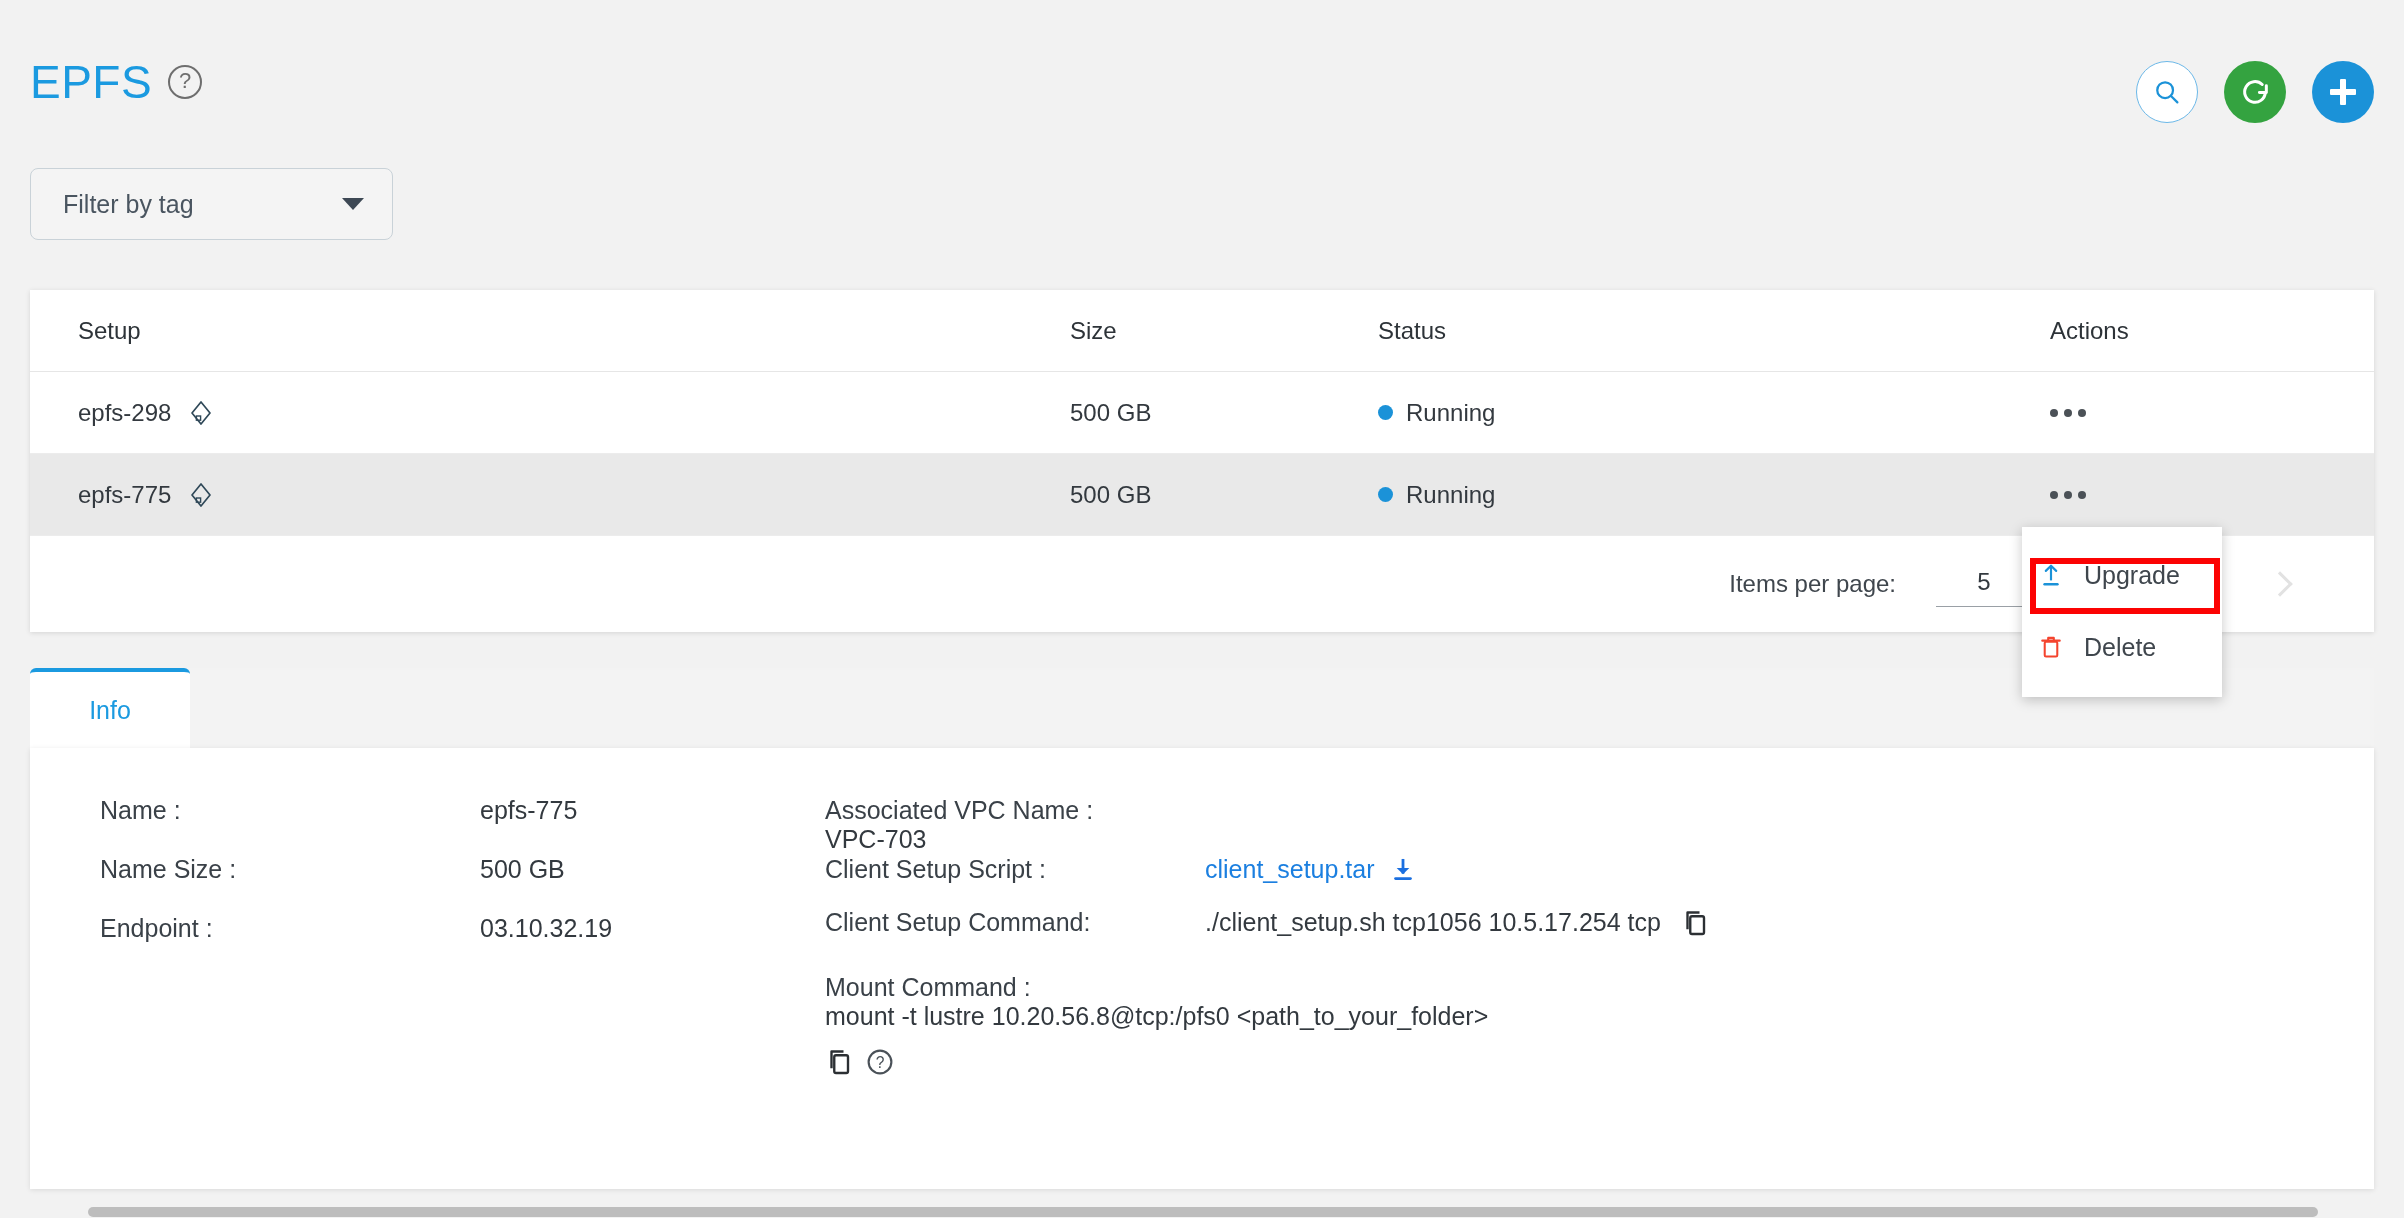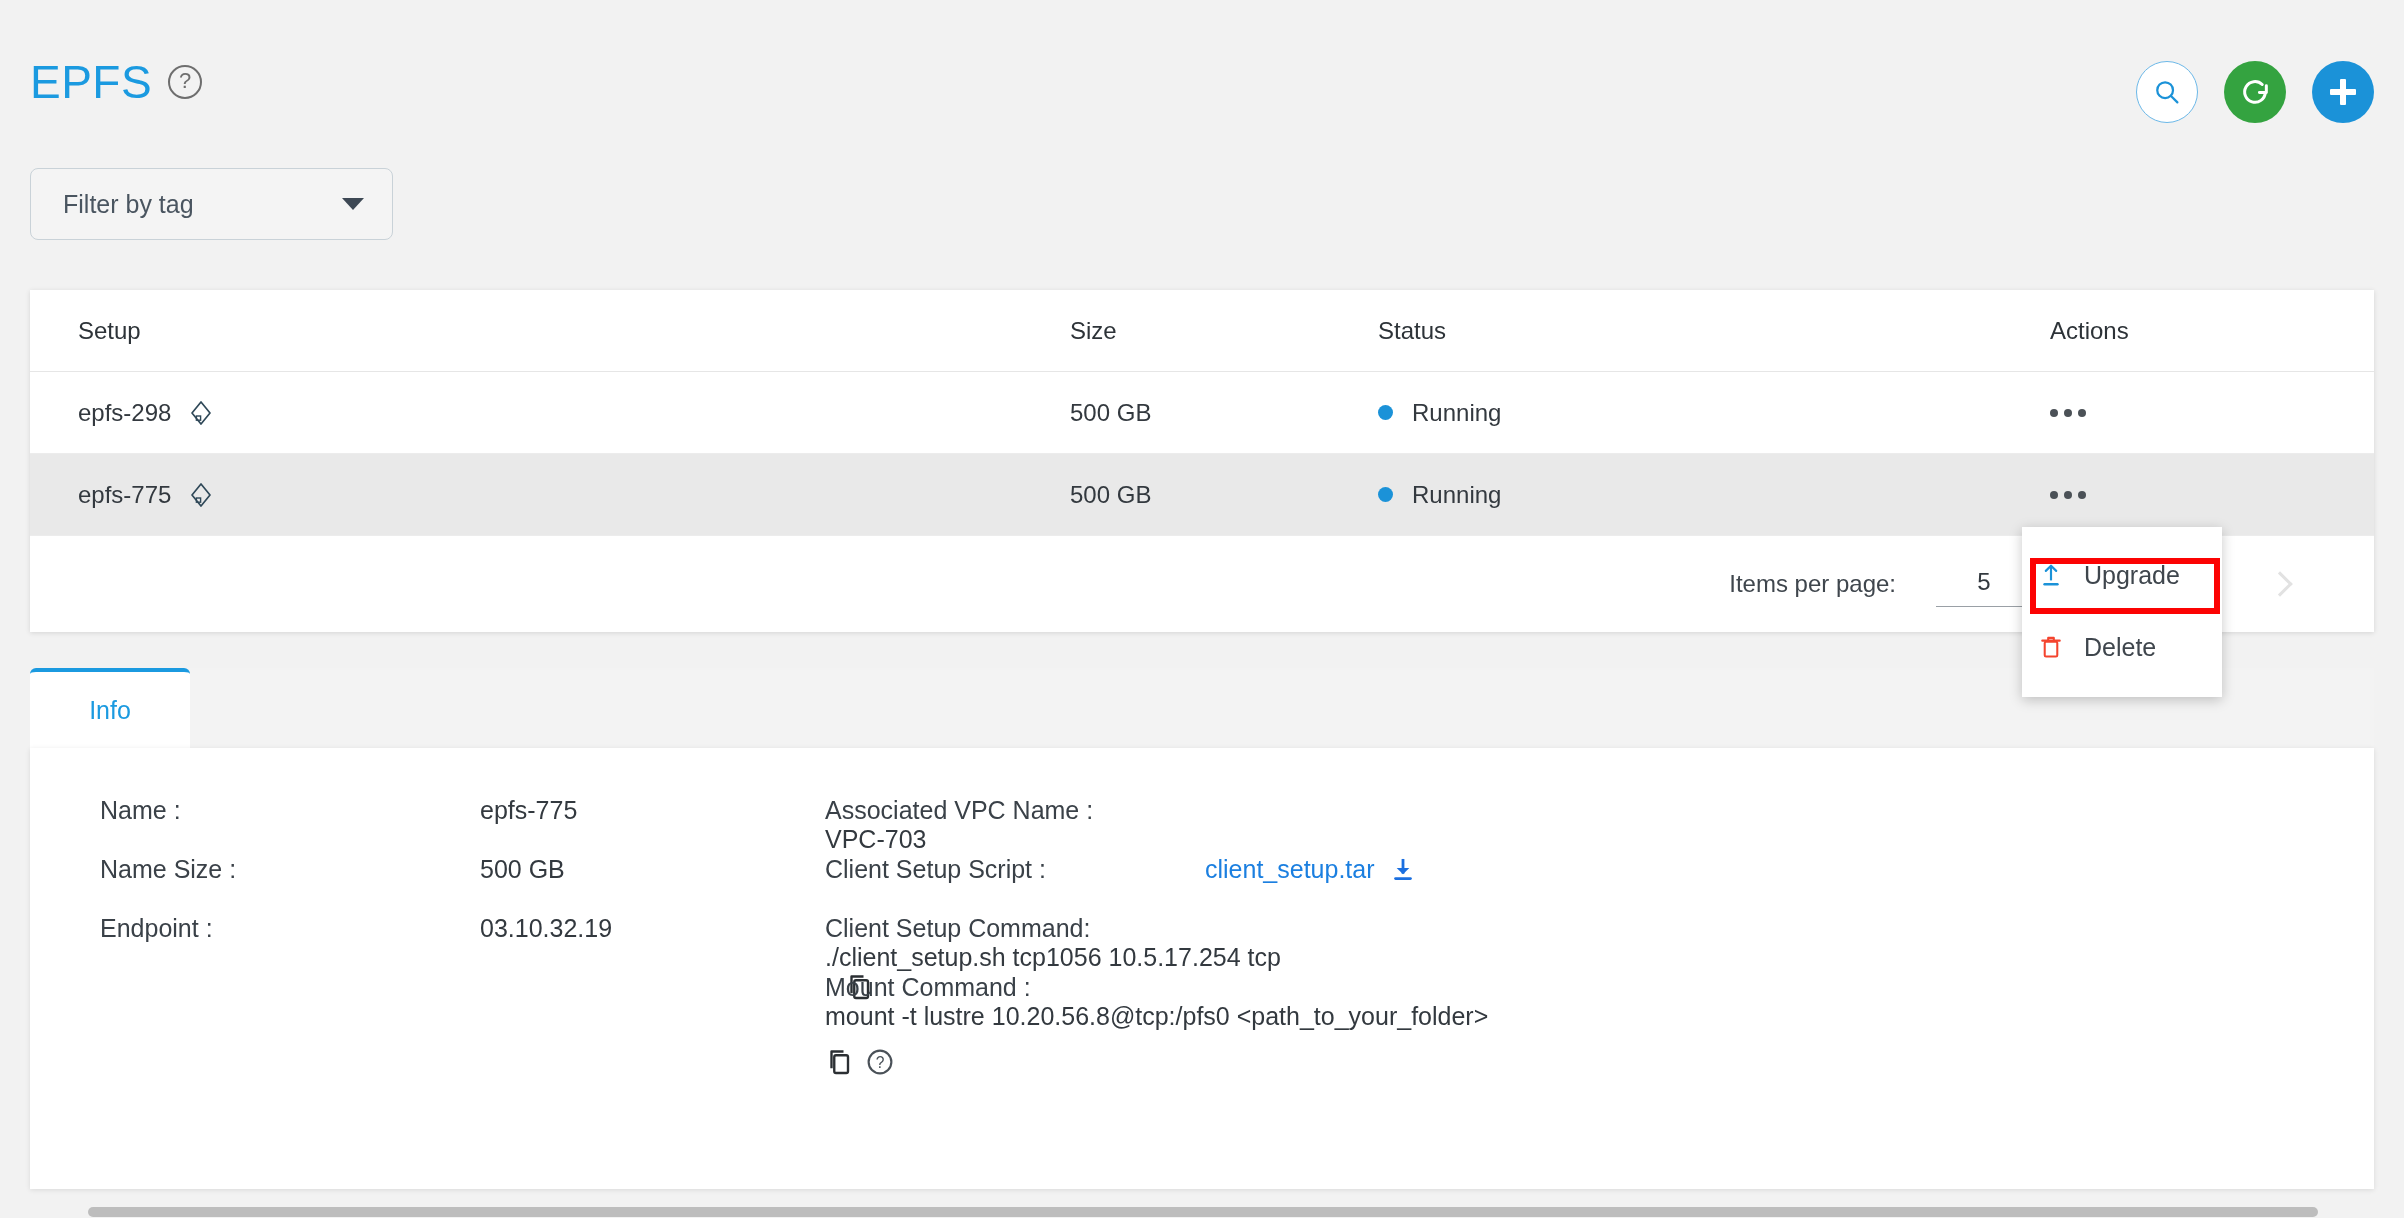--- a/index.html
+++ b/index.html
@@ -80,21 +80,21 @@
   .trow { border-bottom: 1px solid #ececec; }
   .trow.selected { background: #e9e9e9; }
   .c-name  { width: 1000px; padding-left: 48px; }
   .c-size  { width: 340px; text-align: left; padding-left: 40px;}
   .c-stat  { width: 340px; padding-left: 8px; }
   .c-act   { flex: 1; padding-left: 340px; }
   .th { font-size: 24px; color: #2d3338; font-weight: 400; }
   .td { font-size: 24px; color: #33393f; font-weight: 400; }
   .name-cell { display: flex; align-items: center; gap: 18px; }
   .tag-icon { width: 24px; height: 26px; display:block; }
-  .status-cell { display: flex; align-items: center; gap: 19px; }
+  .status-cell { display: flex; align-items: center; gap: 13px; }
   .dot { width: 15px; height: 15px; border-radius: 50%; background: #1b92d8; }
   .kebab { display: flex; gap: 6px; cursor: pointer; }
   .kebab i { width: 8px; height: 8px; border-radius: 50%; background: #4b5157; display:block; }
 
   
   .paginator {
     display: flex; align-items: center; justify-content: flex-end;
     height: 96px; padding-right: 58px; gap: 0;
   }
   .ipp-label { font-size: 24px; color: #3f464d; }
@@ -320,21 +320,21 @@
       <span class="info-value link">client_setup.tar</span>
       <span class="icon-btn" style="margin-left:14px">
         <svg width="28" height="28" viewBox="0 0 24 24">
           <line x1="12" y1="3.4" x2="12" y2="16" stroke="#1b6fe0" stroke-width="2.4"></line>
           <path d="M6.6 11.2 L12 16.6 L17.4 11.2 Z" fill="#1b6fe0"></path>
           <line x1="5.6" y1="20.2" x2="18.4" y2="20.2" stroke="#1b6fe0" stroke-width="2.4" stroke-linecap="round"></line>
         </svg>
       </span>
     </div>
 
-    <div class="info-row" style="left:795px; top:166px;flex-direction:column;">
+    <div class="info-row" style="left:795px; top:160px;">
       <span class="info-label" style="width:380px">Client Setup Command:</span>
       <span class="info-value">./client_setup.sh tcp1056 10.5.17.254 tcp</span>
       <span class="icon-btn" style="margin-left:20px">
         <svg width="30" height="30" viewBox="0 0 24 24">
           <rect x="7.4" y="6.6" width="11" height="14.2" rx="1.4" fill="none" stroke="#2b2f33" stroke-width="1.9"></rect>
           <path d="M5.2 17 V3.6 h9.6" fill="none" stroke="#2b2f33" stroke-width="1.9" stroke-linejoin="round"></path>
         </svg>
       </span>
     </div>
 

